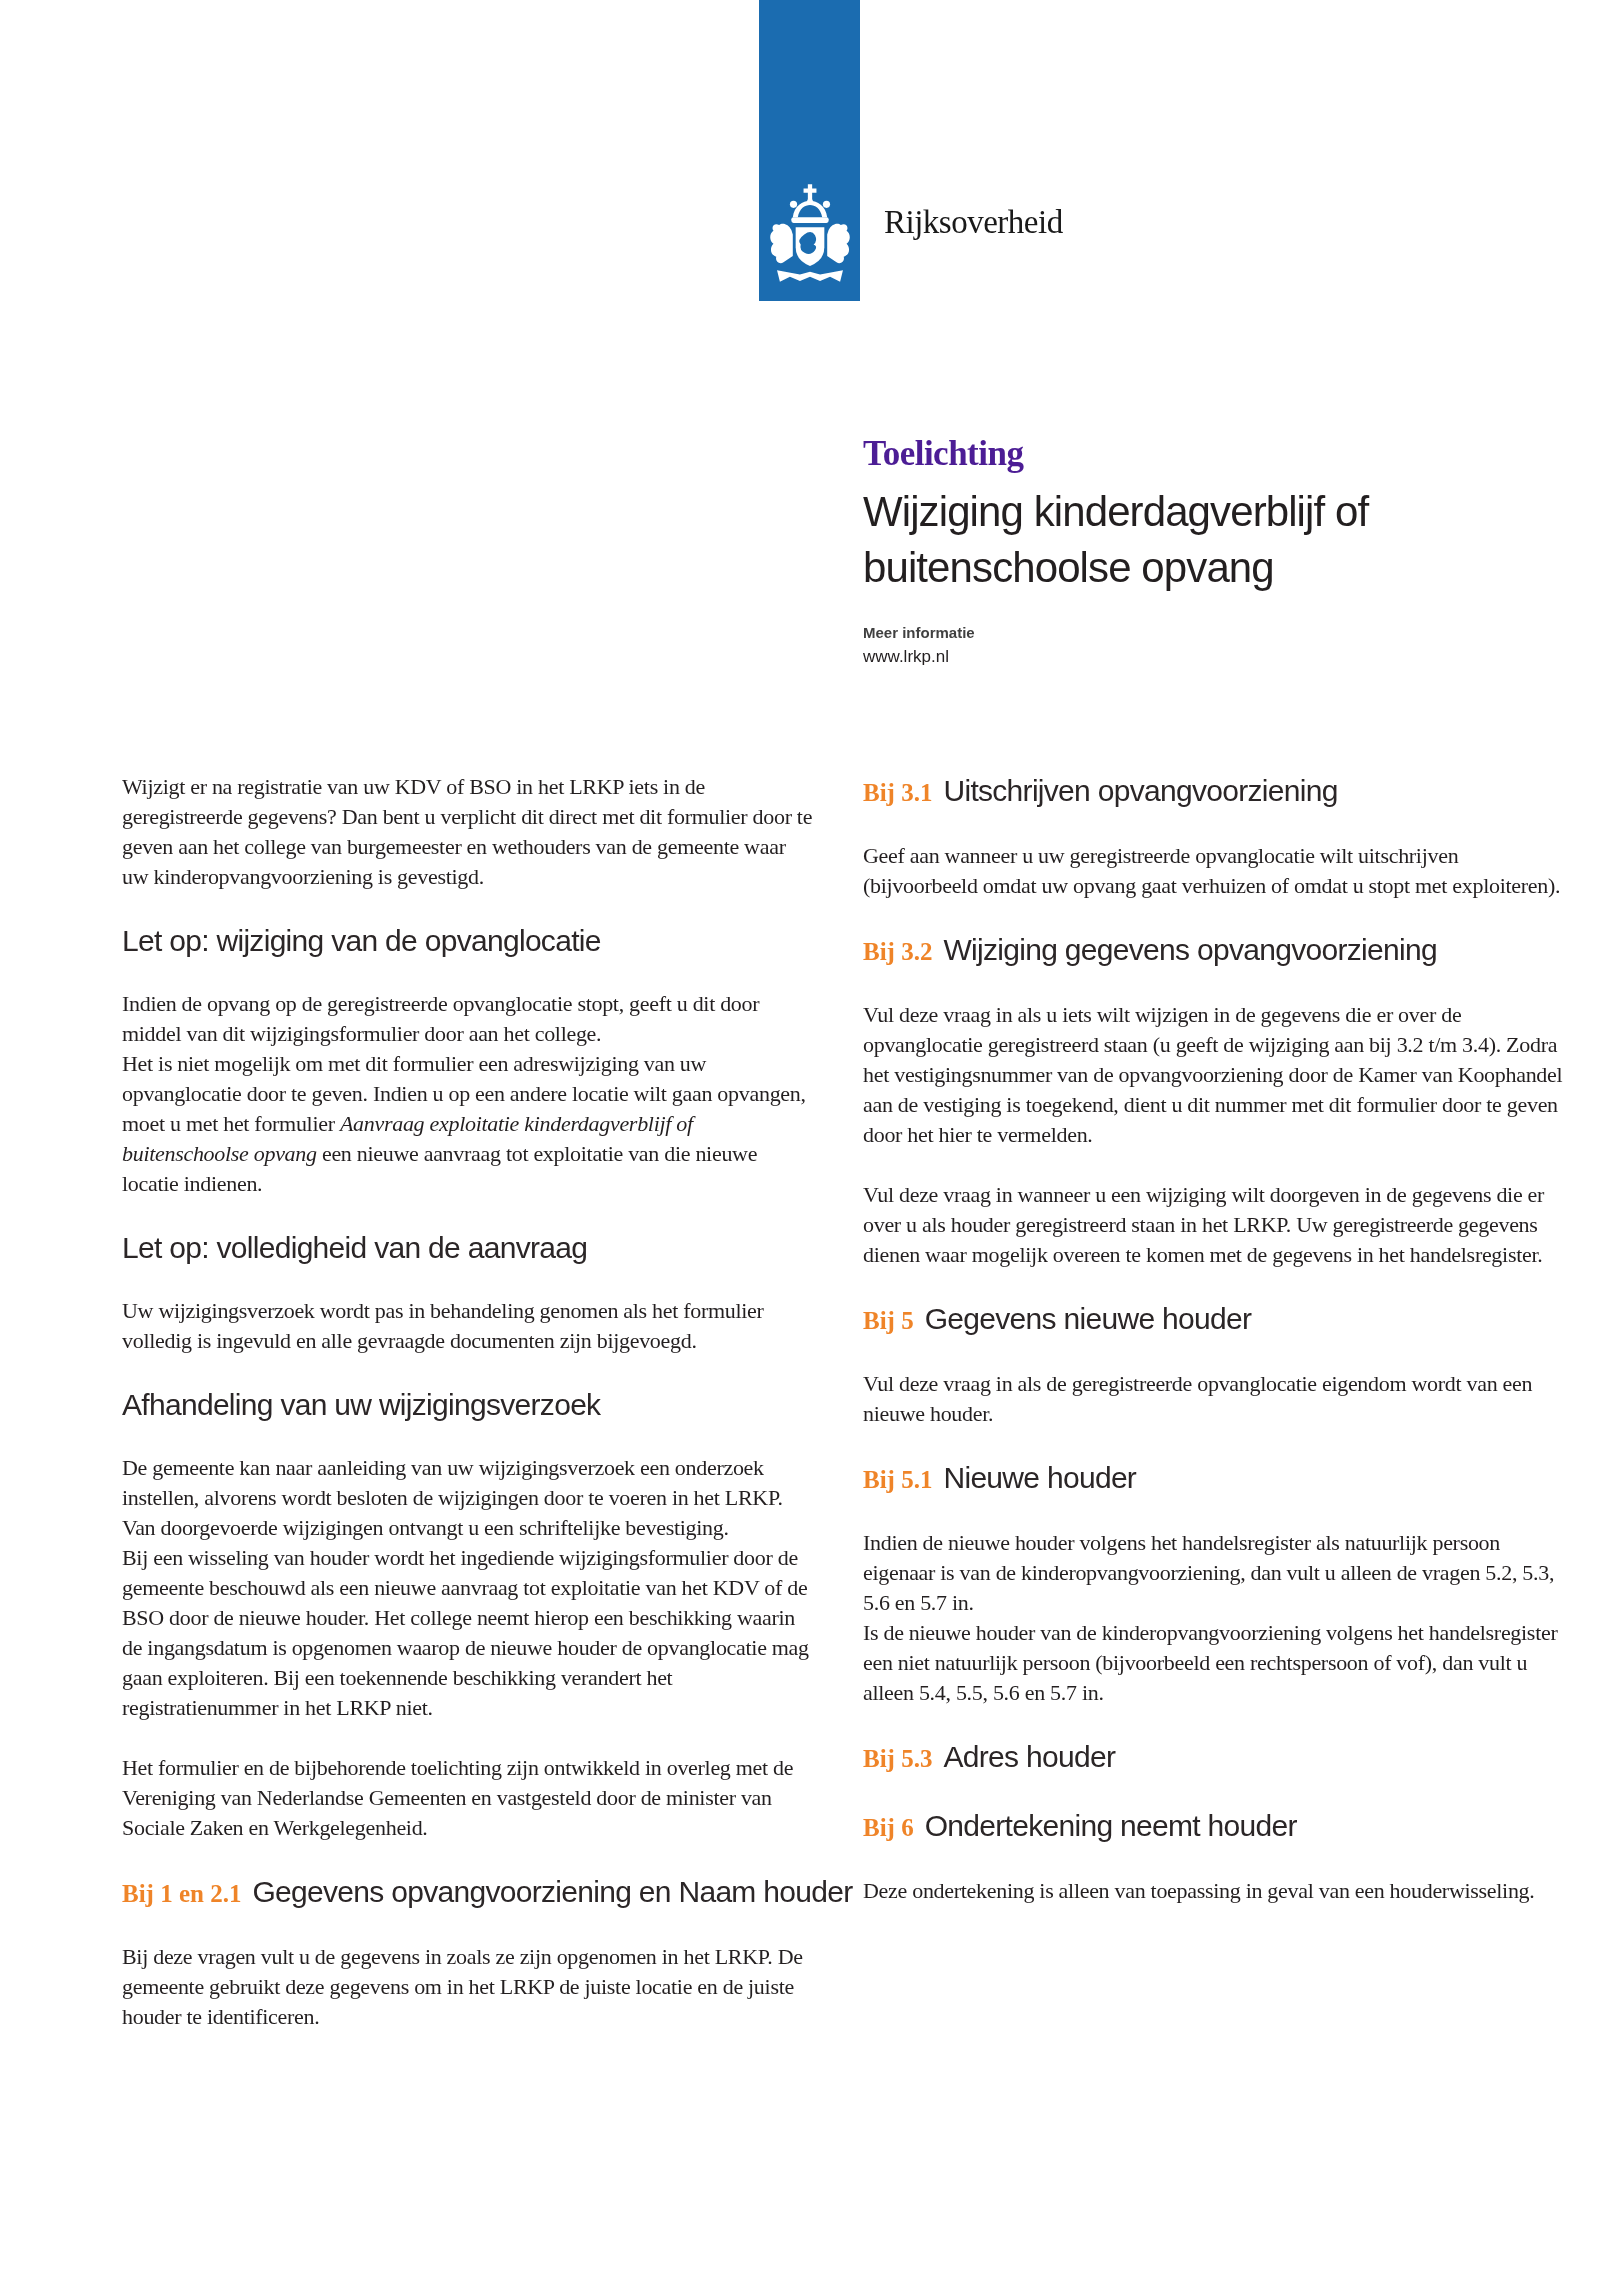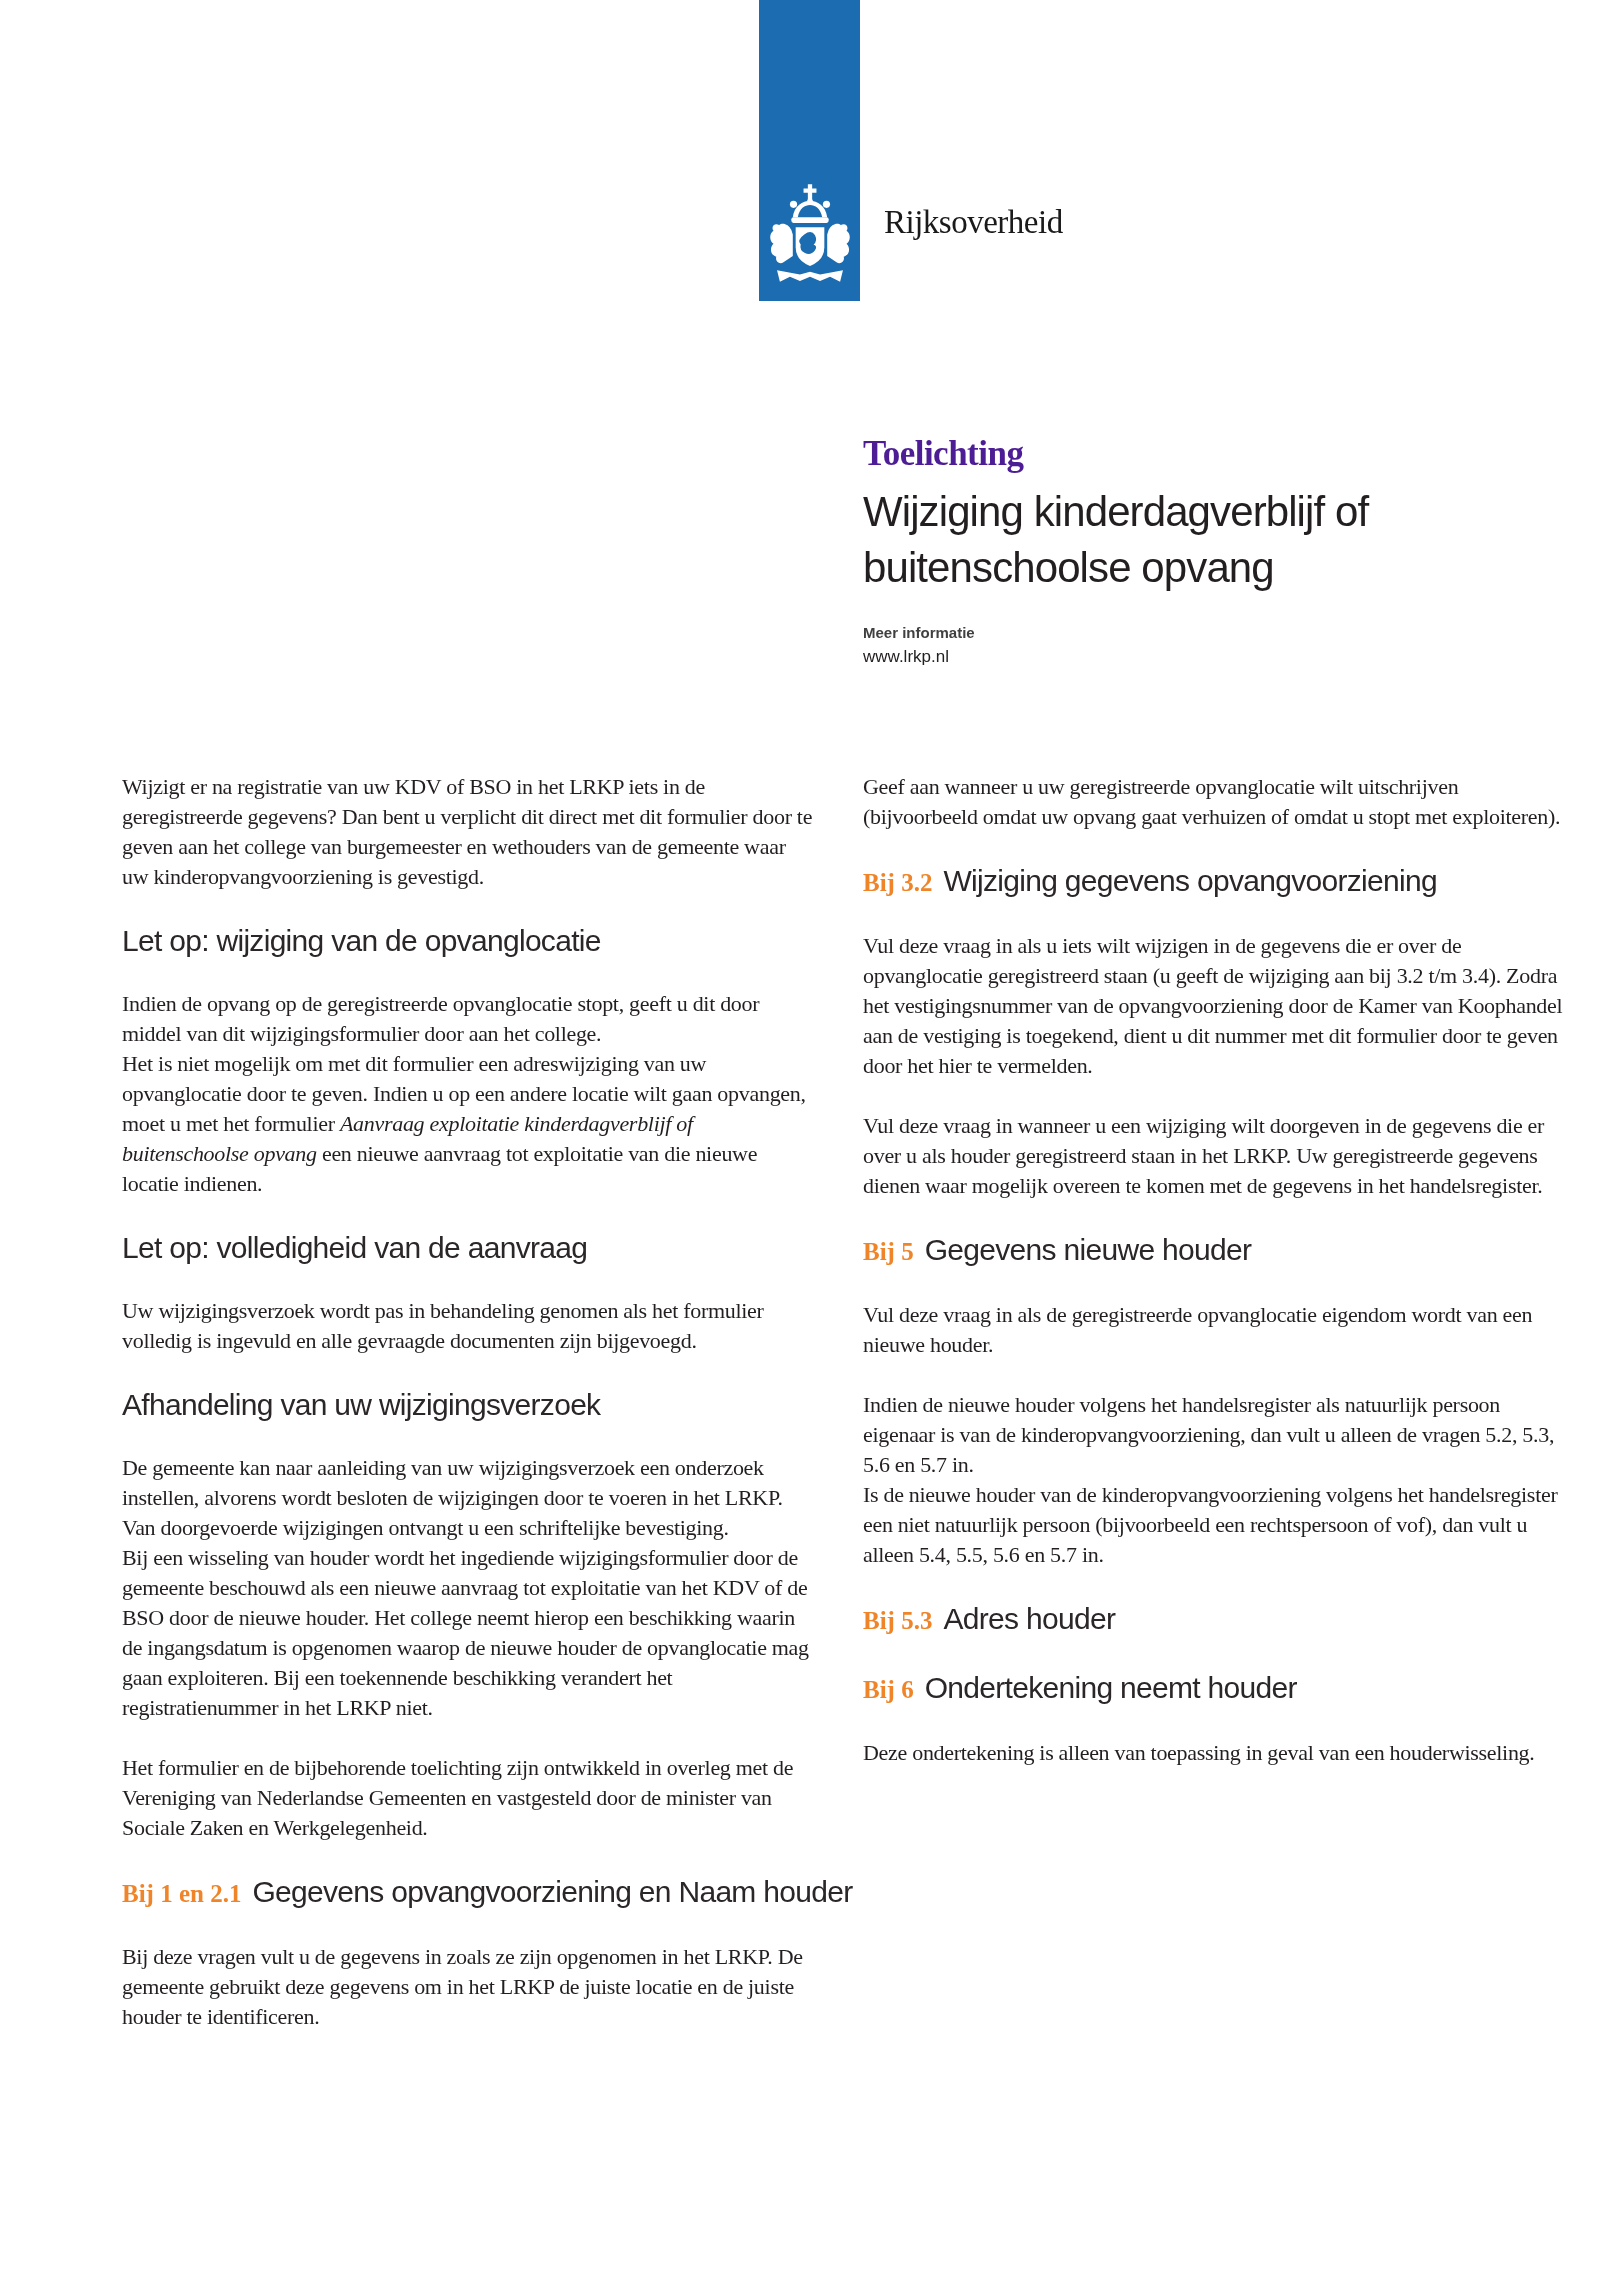--- a/index.html
+++ b/index.html
@@ -164,26 +164,28 @@
       <h2 class="subheading">Let op: volledigheid van de aanvraag</h2>
       <p class="paragraph"><span class="">Uw wijzigingsverzoek wordt pas in behandeling genomen als het formulier volledig is ingevuld en alle gevraagde documenten zijn bijgevoegd.</span></p>
       <h2 class="subheading">Afhandeling van uw wijzigingsverzoek</h2>
       <p class="paragraph"><span class="">De gemeente kan naar aanleiding van uw wijzigingsverzoek een onderzoek instellen, alvorens wordt besloten de wijzigingen door te voeren in het LRKP. Van doorgevoerde wijzigingen ontvangt u een schriftelijke bevestiging.
 Bij een wisseling van houder wordt het ingediende wijzigingsformulier door de gemeente beschouwd als een nieuwe aanvraag tot exploitatie van het KDV of de BSO door de nieuwe houder. Het college neemt hierop een beschikking waarin de ingangsdatum is opgenomen waarop de nieuwe houder de opvanglocatie mag gaan exploiteren. Bij een toekennende beschikking verandert het registratienummer in het LRKP niet.</span></p>
       <p class="paragraph"><span class="">Het formulier en de bijbehorende toelichting zijn ontwikkeld in overleg met de Vereniging van Nederlandse Gemeenten en vastgesteld door de minister van Sociale Zaken en Werkgelegenheid.</span></p>
       <h2 class="numbered-heading"><span class="heading-prefix">Bij 1 en 2.1</span><span>Gegevens opvangvoorziening en Naam houder</span></h2>
       <p class="paragraph"><span class="">Bij deze vragen vult u de gegevens in zoals ze zijn opgenomen in het LRKP. De gemeente gebruikt deze gegevens om in het LRKP de juiste locatie en de juiste houder te identificeren.</span></p>
     </div>
   <div class="col col-right">
+      <h2 class="numbered-heading"><span class="heading-prefix">Bij 3.1</span><span>Uitschrijven opvangvoorziening</span></h2>
       <p class="paragraph"><span class="">Geef aan wanneer u uw geregistreerde opvanglocatie wilt uitschrijven (bijvoorbeeld omdat uw opvang gaat verhuizen of omdat u stopt met exploiteren).</span></p>
       <h2 class="numbered-heading"><span class="heading-prefix">Bij 3.2</span><span>Wijziging gegevens opvangvoorziening</span></h2>
       <p class="paragraph"><span class="">Vul deze vraag in als u iets wilt wijzigen in de gegevens die er over de opvanglocatie geregistreerd staan (u geeft de wijziging aan bij 3.2 t/m 3.4). Zodra het vestigingsnummer van de opvangvoorziening door de Kamer van Koophandel aan de vestiging is toegekend, dient u dit nummer met dit formulier door te geven door het hier te vermelden.</span></p>
       <p class="paragraph"><span class="">Vul deze vraag in wanneer u een wijziging wilt doorgeven in de gegevens die er over u als houder geregistreerd staan in het LRKP. Uw geregistreerde gegevens dienen waar mogelijk overeen te komen met de gegevens in het handelsregister.</span></p>
       <h2 class="numbered-heading"><span class="heading-prefix">Bij 5</span><span>Gegevens nieuwe houder</span></h2>
       <p class="paragraph"><span class="">Vul deze vraag in als de geregistreerde opvanglocatie eigendom wordt van een nieuwe houder.</span></p>
+      <h2 class="numbered-heading"><span class="heading-prefix">Bij 5.1</span><span>Nieuwe houder</span></h2>
       <p class="paragraph"><span class="">Indien de nieuwe houder volgens het handelsregister als natuurlijk persoon eigenaar is van de kinderopvangvoorziening, dan vult u alleen de vragen 5.2, 5.3, 5.6 en 5.7 in.
 Is de nieuwe houder van de kinderopvangvoorziening volgens het handelsregister een niet natuurlijk persoon (bijvoorbeeld een rechtspersoon of vof), dan vult u alleen 5.4, 5.5, 5.6 en 5.7 in.</span></p>
       <h2 class="numbered-heading"><span class="heading-prefix">Bij 5.3</span><span>Adres houder</span></h2>
       <h2 class="numbered-heading"><span class="heading-prefix">Bij 6</span><span>Ondertekening neemt houder</span></h2>
       <p class="paragraph"><span class="">Deze ondertekening is alleen van toepassing in geval van een houderwisseling.</span></p>
     </div>
 
 </div>
 
 

